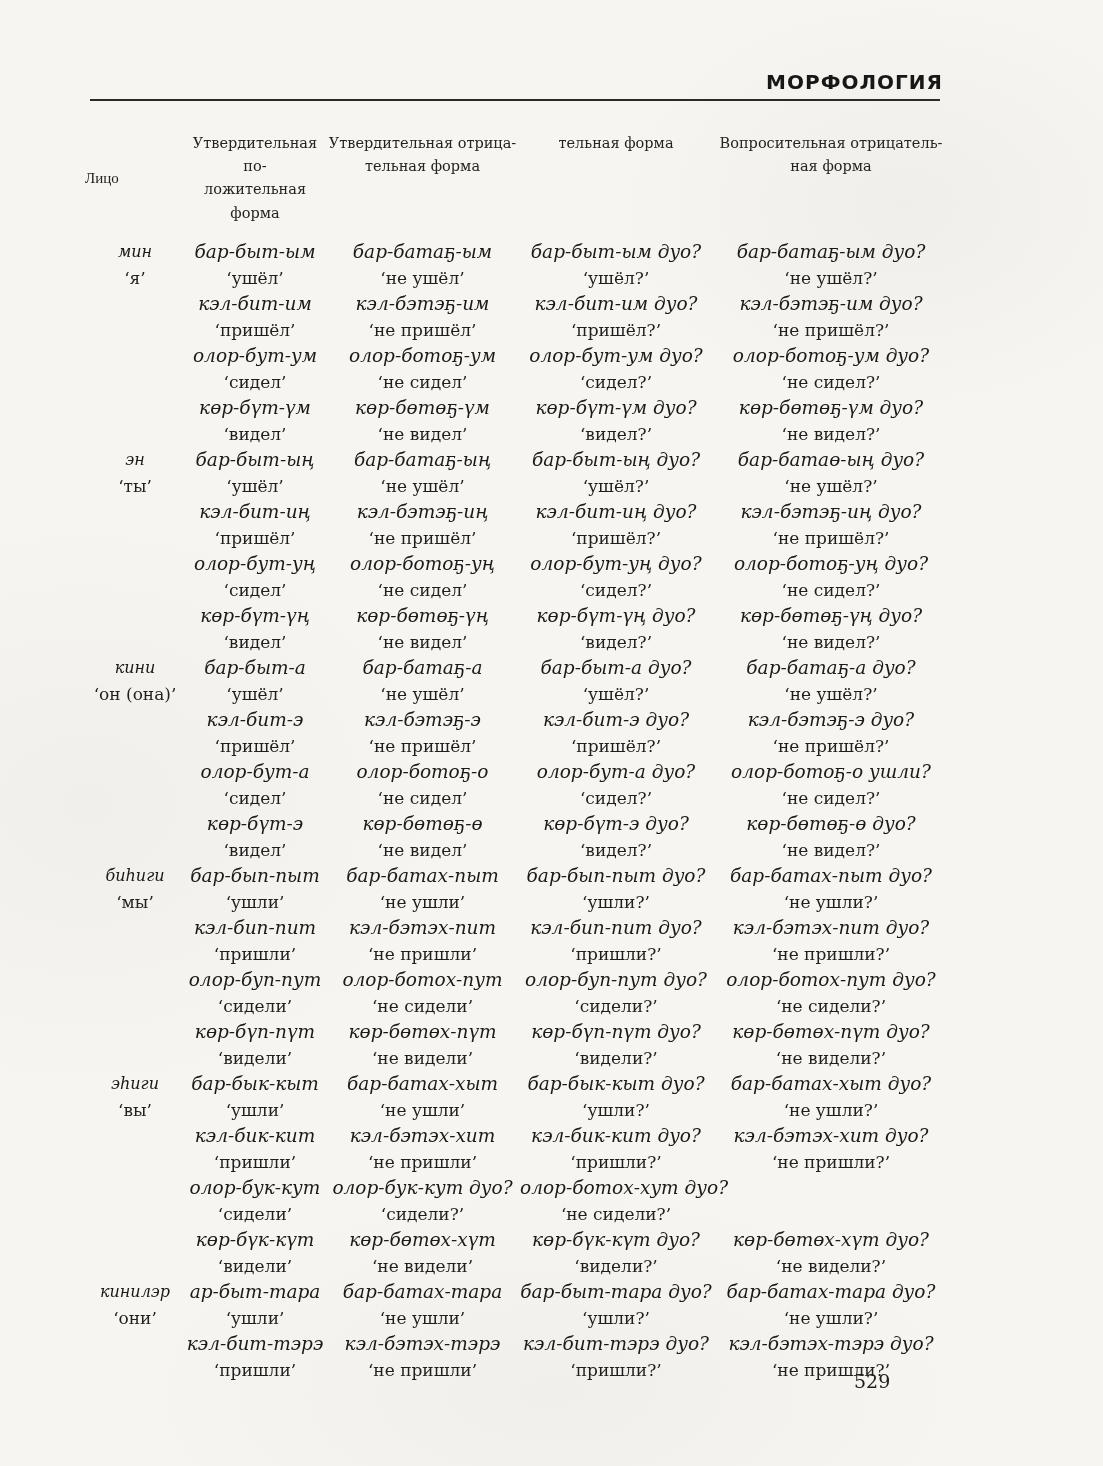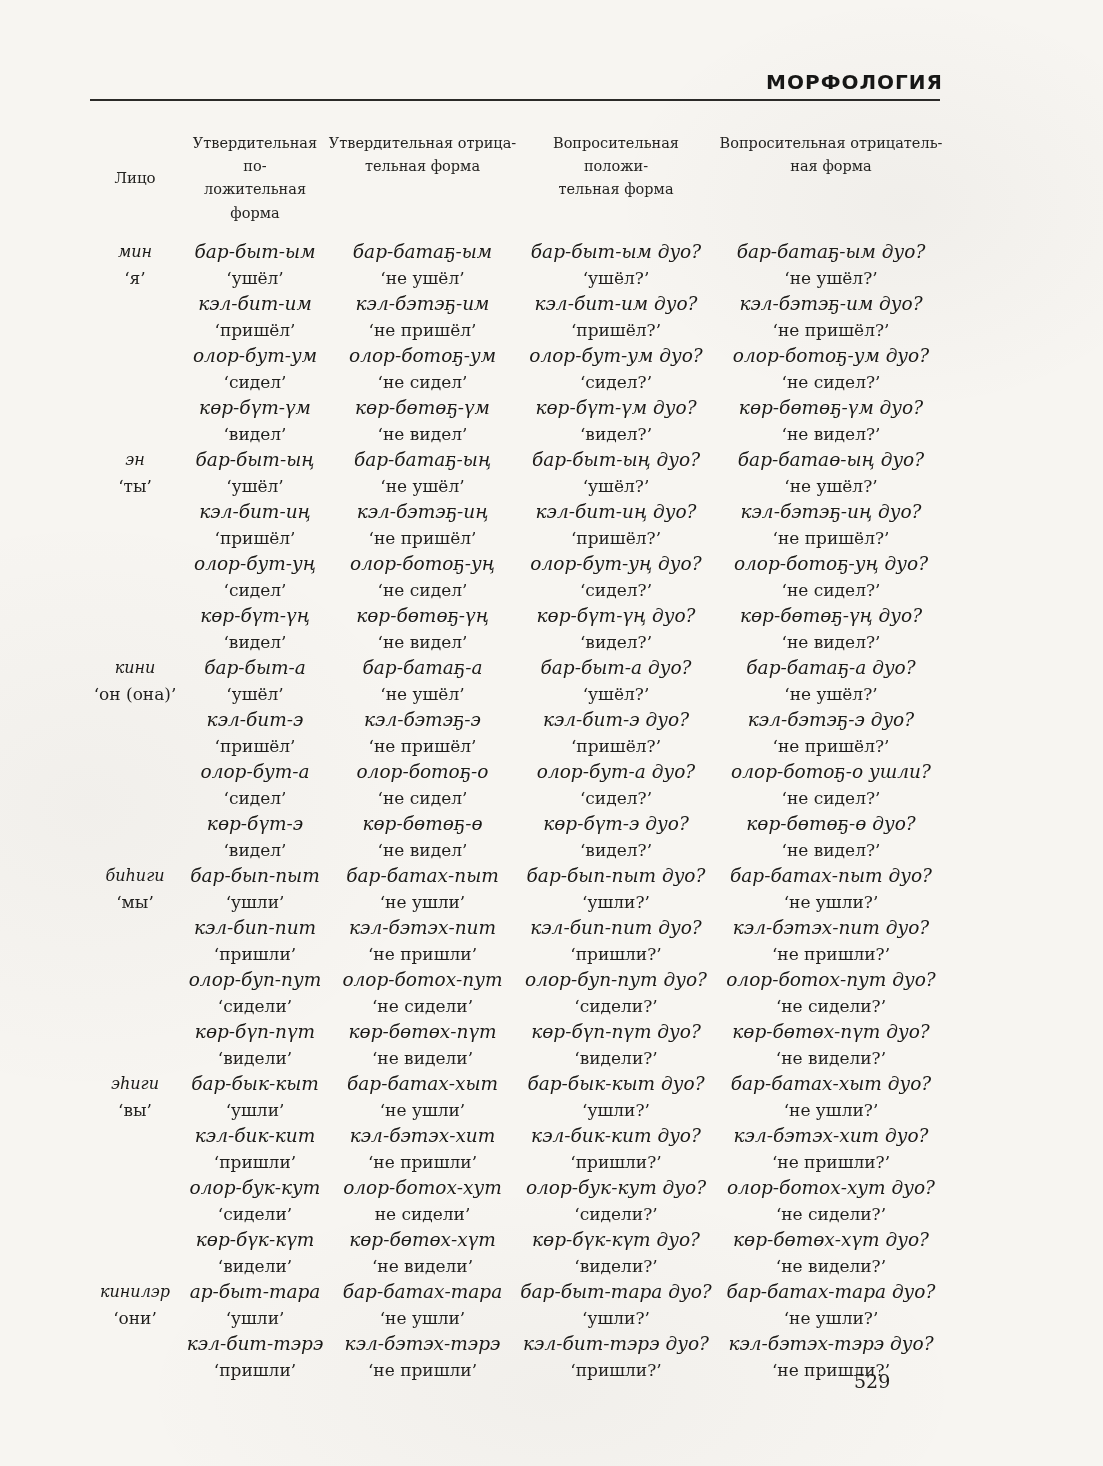--- a/index.html
+++ b/index.html
@@ -43,22 +43,23 @@
     grid-template-columns:100px 140px 195px 192px 238px;
   }
   .thead{margin-bottom:14px;}
   .hcell{
     text-align:center;
     font-size:14.5px;
     line-height:1.6;
     color:#242321;
   }
   .hcell.person-h{
-    display:flex;align-items:center;justify-content:center;
+    display:flex;align-items:center;
     font-size:15px;
+    font-family:Liberation Serif, serif;
   }
   .cell{
     text-align:center;
   }
   .form{
     font-style:italic;
     font-size:18.5px;
     line-height:26px;
     white-space:nowrap;
     color:#1b1a18;
@@ -94,21 +95,20 @@
       </div>
       <div class="hcell">
         <div>Утвердительная по-</div>
         <div>ложительная форма</div>
       </div>
       <div class="hcell">
         <div>Утвердительная отрица-</div>
         <div>тельная форма</div>
       </div>
       <div class="hcell">
-        <div>Вопросительная положи-</div>
         <div>тельная форма</div>
       </div>
       <div class="hcell">
         <div>Вопросительная отрицатель-</div>
         <div>ная форма</div>
       </div>
     </div>
 
     <div>
         <div class="trow">
@@ -468,24 +468,20 @@
             <div class="gloss">‘не пришли?’</div>
           </div>
         </div>
         <div class="trow">
           <div class="cell person-cell"></div>
           <div class="cell">
             <div class="form">олор-бук-кут</div>
             <div class="gloss">‘сидели’</div>
           </div>
           <div class="cell">
-            <div class="form">олор-ботох-хут</div>
-            <div class="gloss">не сидели’</div>
-          </div>
-          <div class="cell">
             <div class="form">олор-бук-кут дуо?</div>
             <div class="gloss">‘сидели?’</div>
           </div>
           <div class="cell">
             <div class="form">олор-ботох-хут дуо?</div>
             <div class="gloss">‘не сидели?’</div>
           </div>
         </div>
         <div class="trow">
           <div class="cell person-cell"></div>

